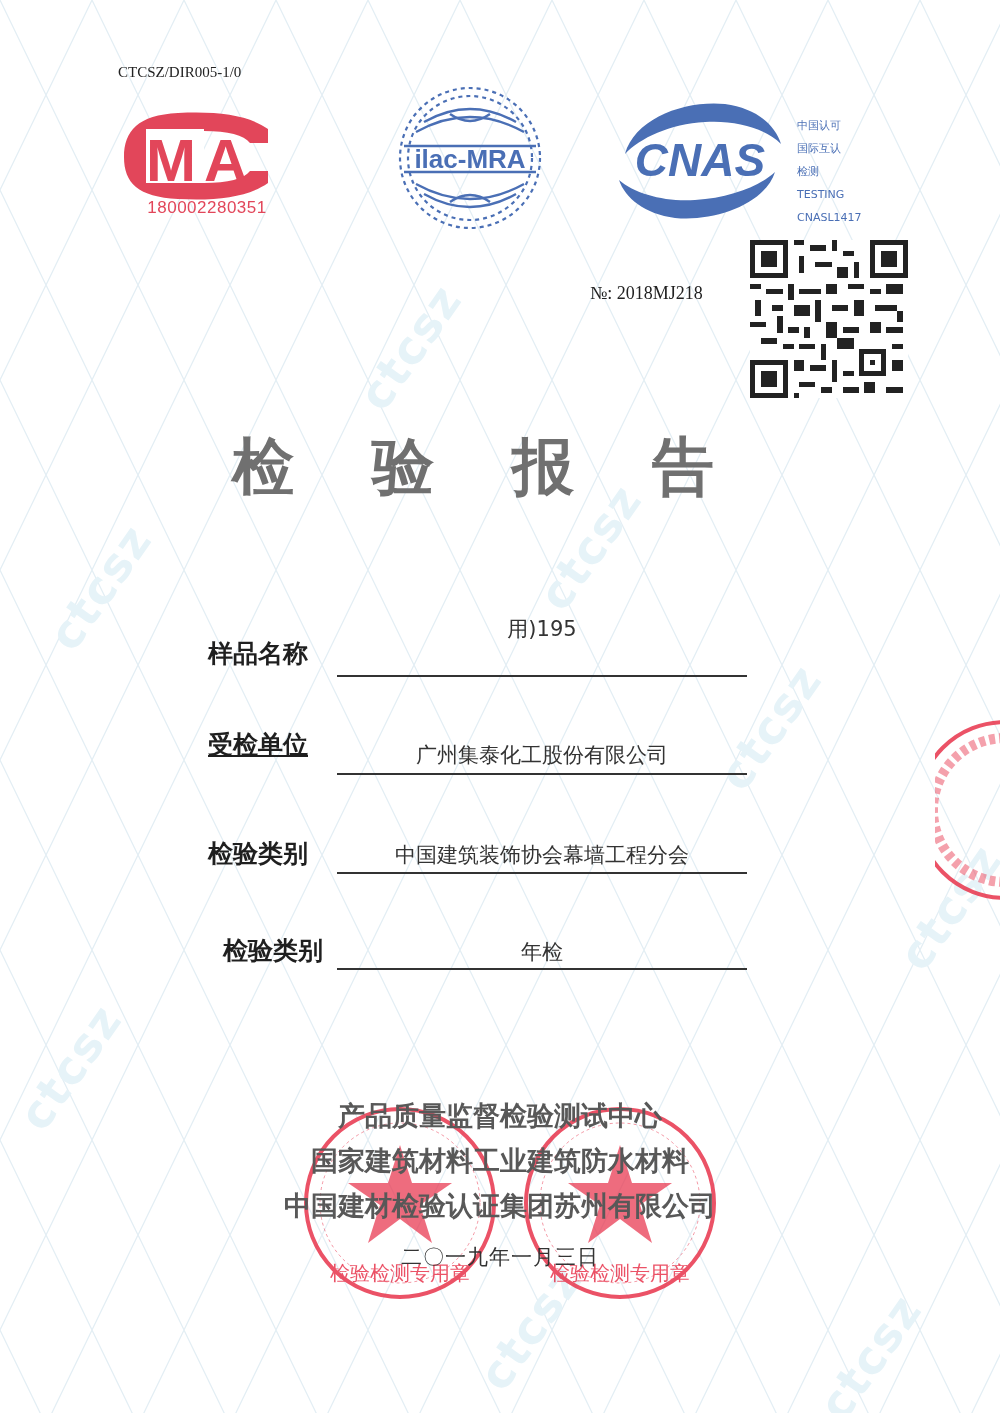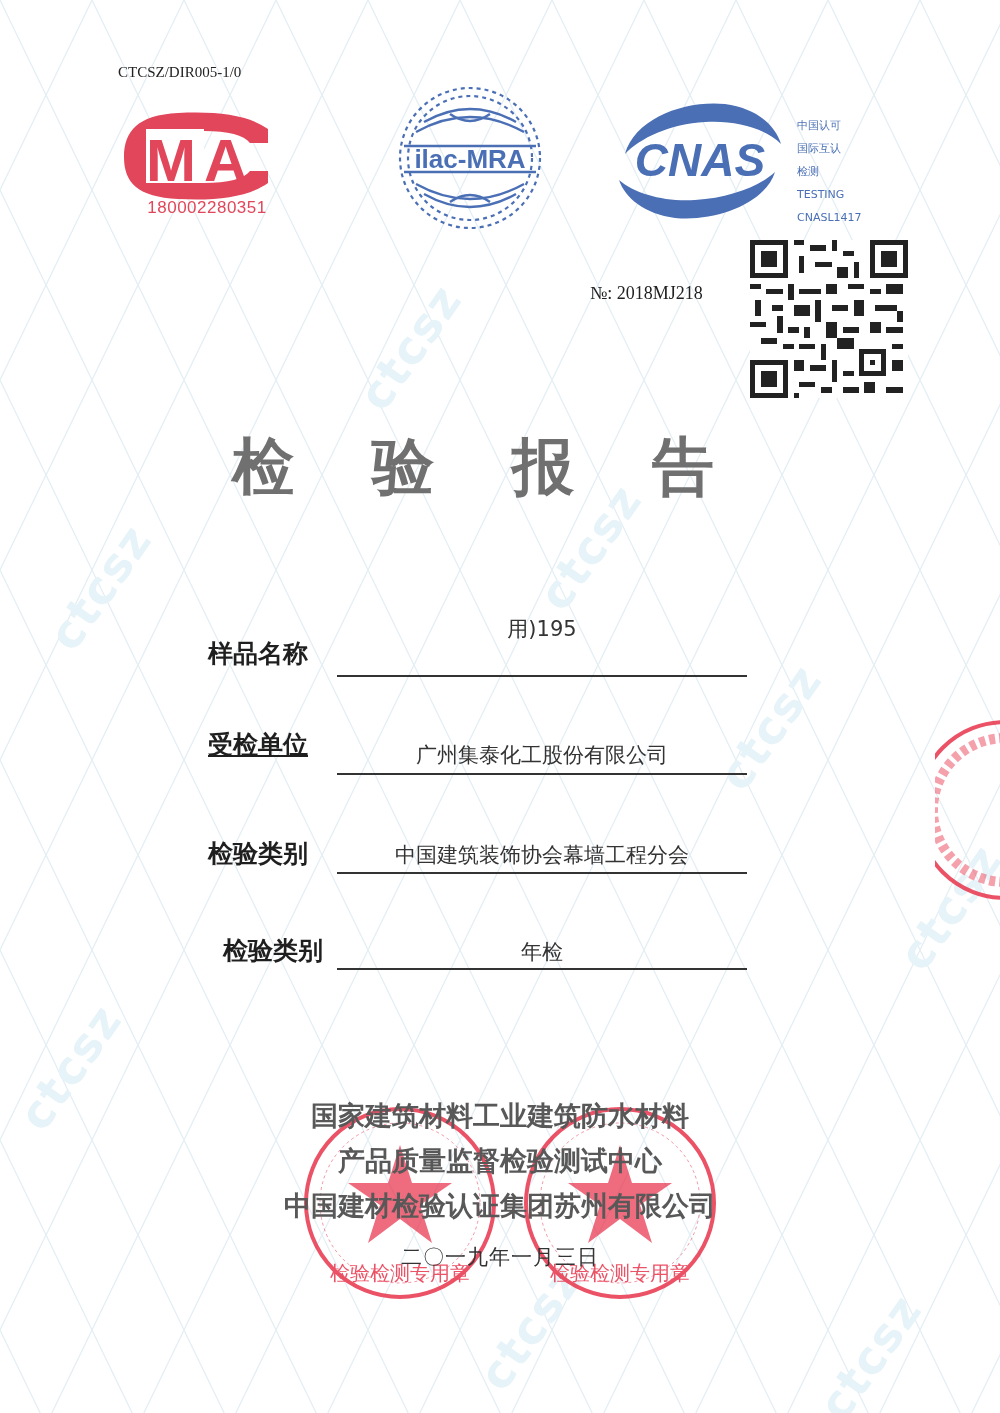--- a/index.html
+++ b/index.html
@@ -217,17 +217,17 @@
   <polygon points="98,40 110,78 150,78 118,100 130,138 98,114 66,138 78,100 46,78 86,78" fill="#e8344c" opacity="0.85"></polygon>
   <text x="98" y="175" text-anchor="middle" font-family="DejaVu Sans, sans-serif" font-size="20" fill="#e8344c">检验检测专用章</text>
 </svg>
 
 <svg class="stamp" style="left:935px;top:720px;" width="65" height="180" viewBox="0 0 65 180">
   <path d="M70 2 A88 88 0 0 0 70 178" fill="none" stroke="#e8344c" stroke-width="4"></path>
   <path d="M70 18 A72 72 0 0 0 70 162" fill="none" stroke="#e8344c" stroke-width="10" stroke-dasharray="6 4" opacity="0.55"></path>
 </svg>
 
 <div class="layer issuer" style="top:1093px;">
+  <div>产品质量监督检验测试中心</div>
   <div>国家建筑材料工业建筑防水材料</div>
-  <div>产品质量监督检验测试中心</div>
   <div>中国建材检验认证集团苏州有限公司</div>
 </div>
 <div class="layer date">二〇一九年一月三日</div>
 
 </body></html>

